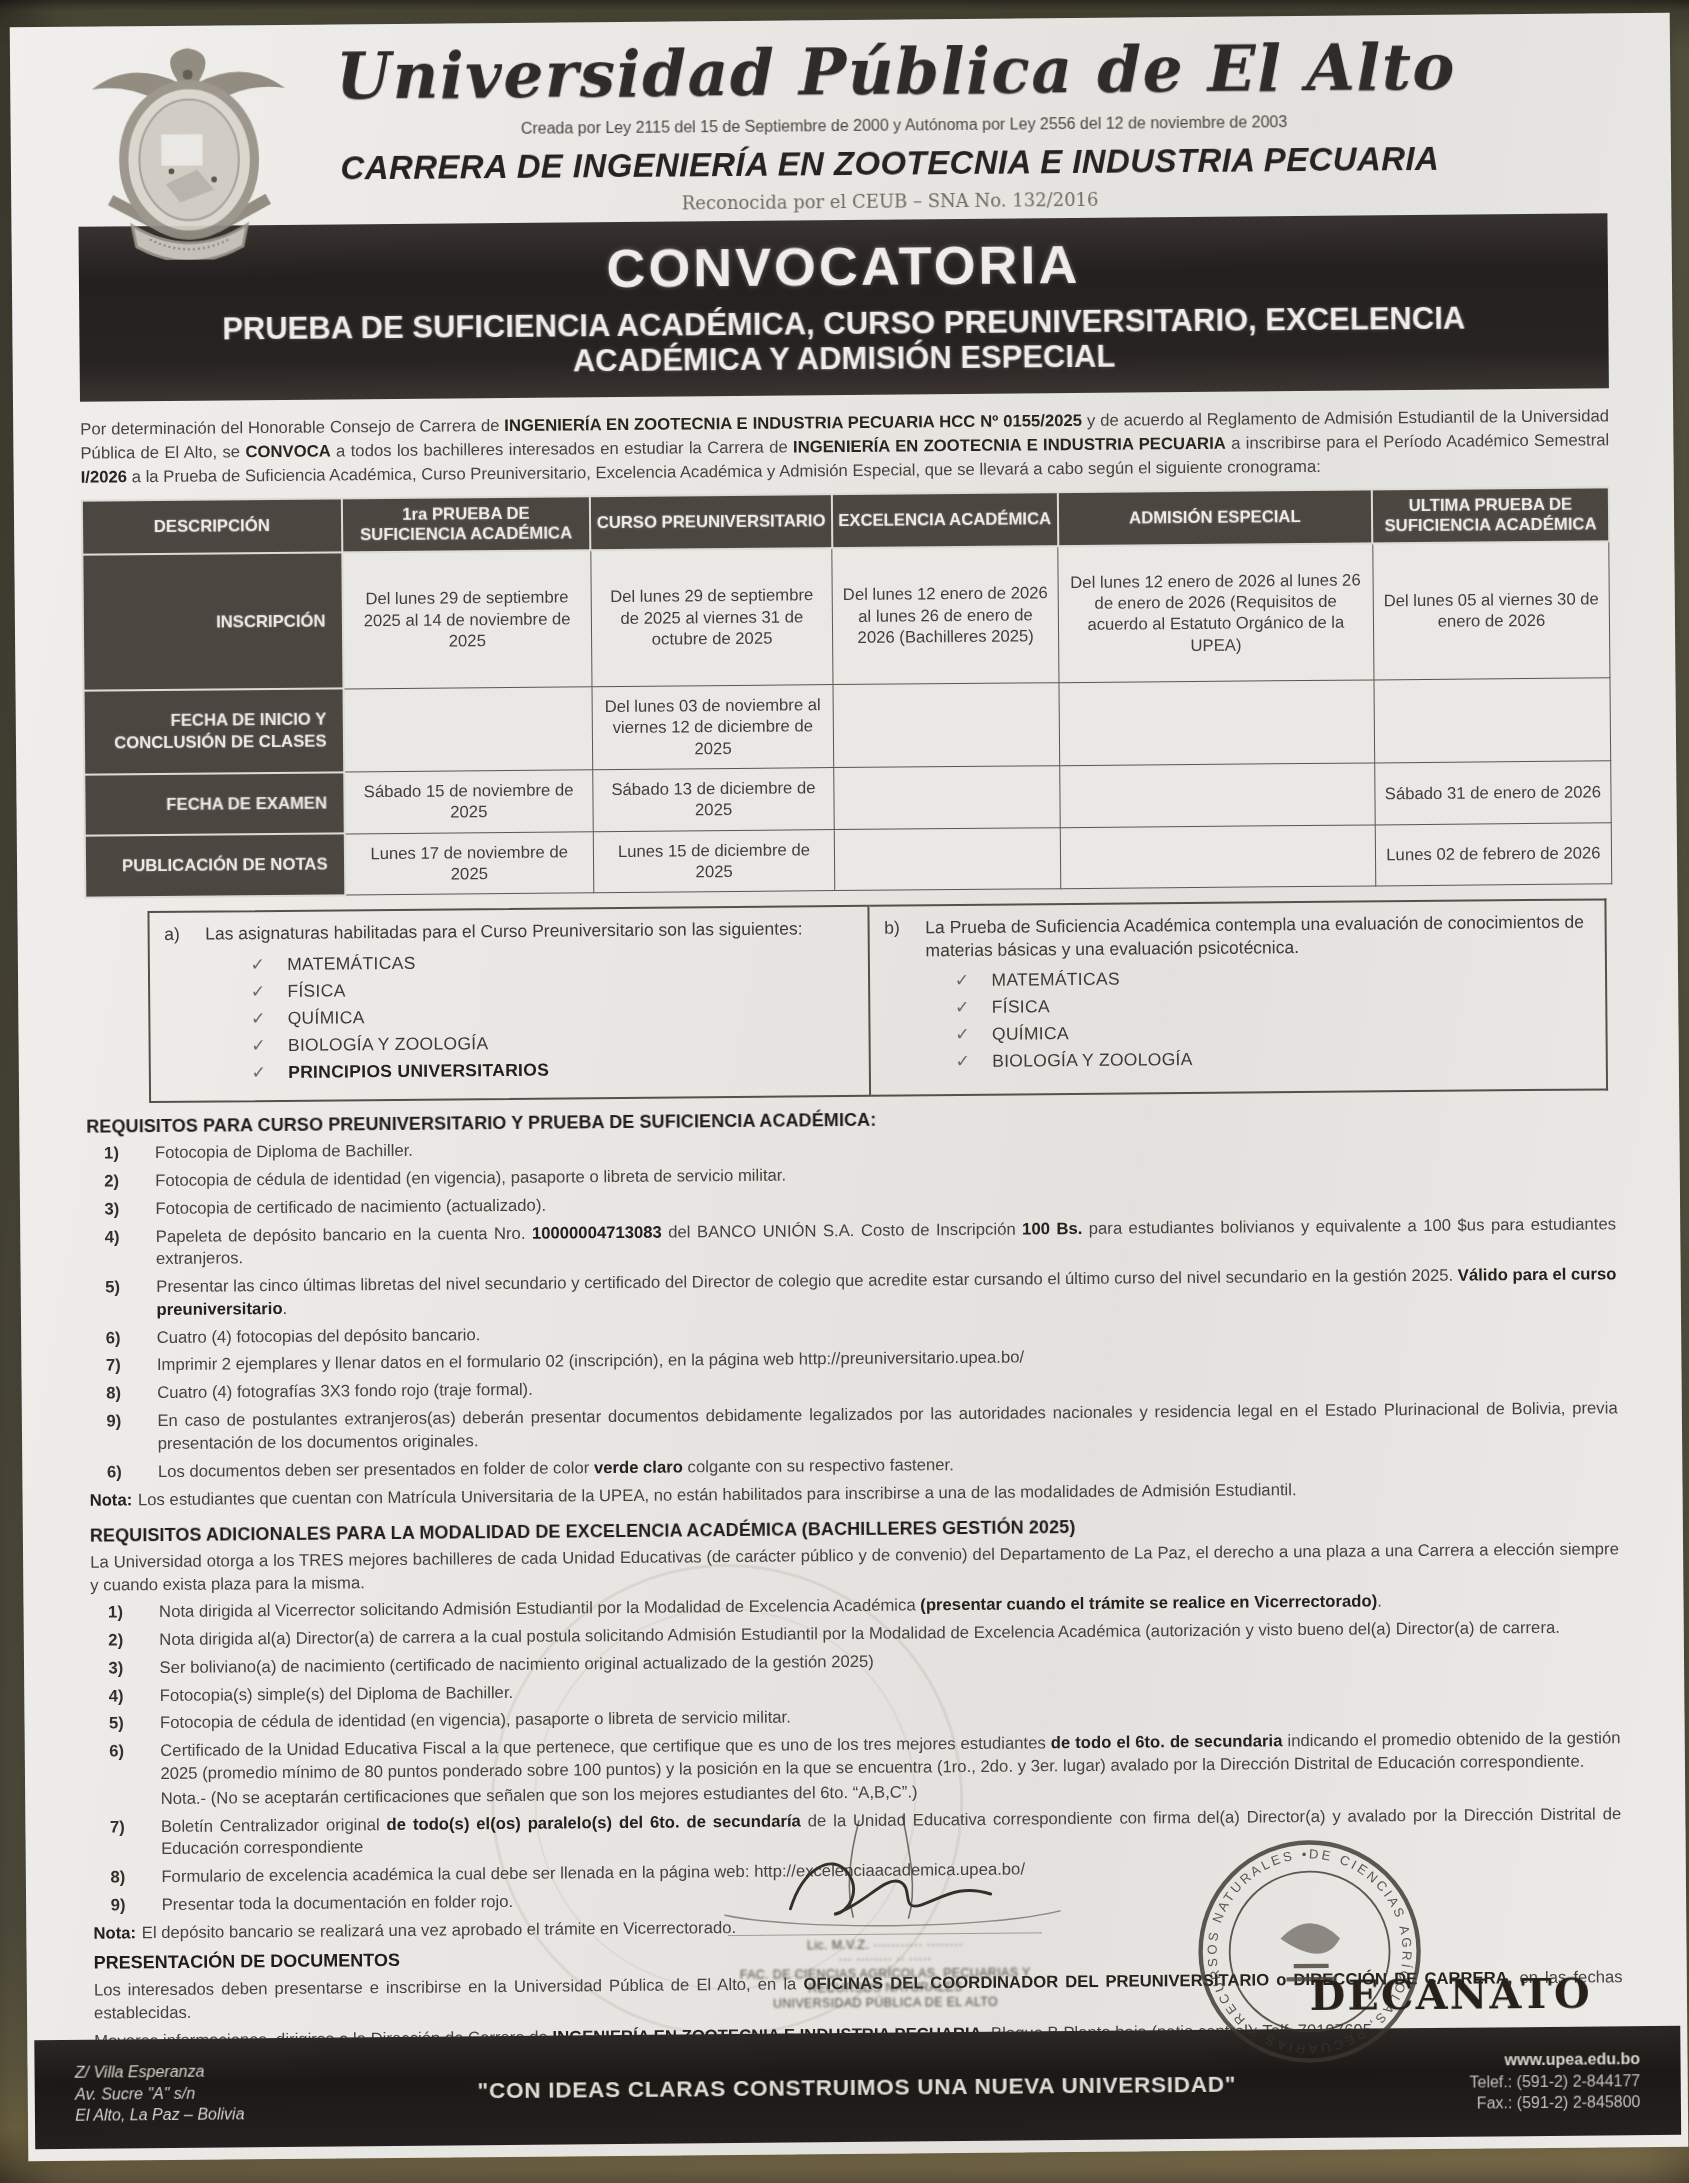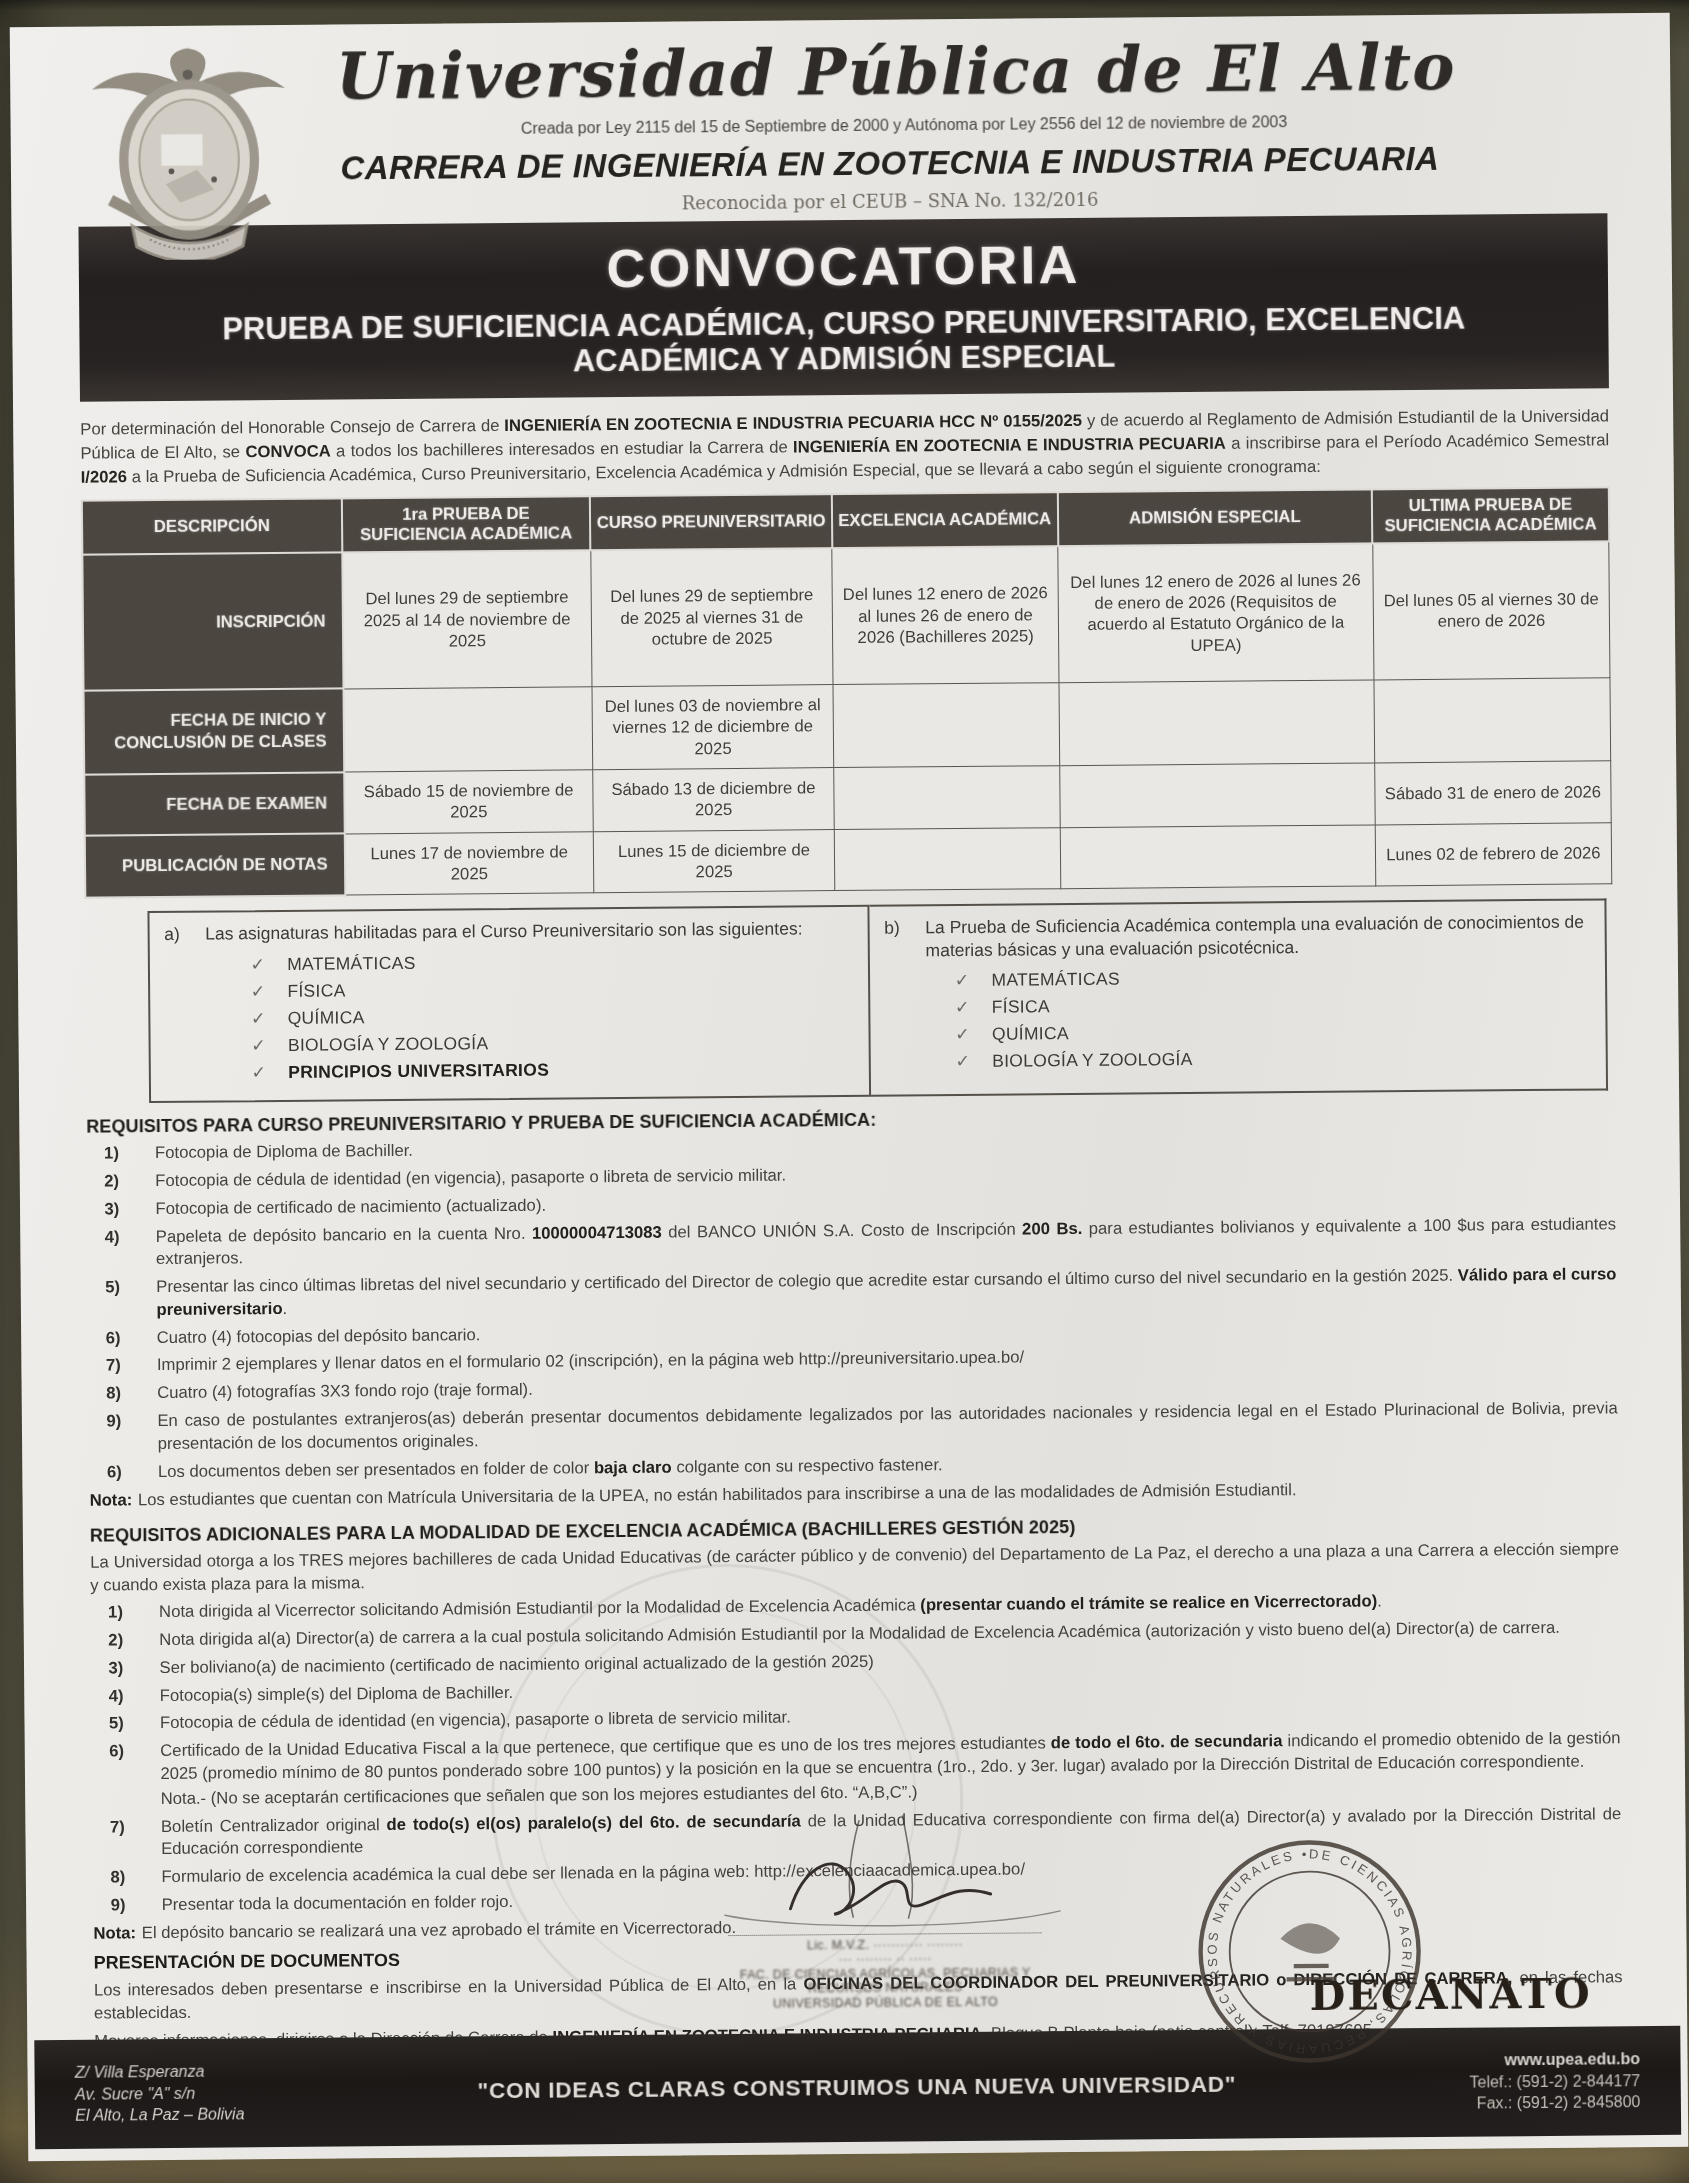--- a/index.html
+++ b/index.html
@@ -247,21 +247,21 @@
         <div class="item">
             <span class="num">2)</span>
             <span class="txt">Fotocopia de cédula de identidad (en vigencia), pasaporte o libreta de servicio militar.</span>
           </div>
         <div class="item">
             <span class="num">3)</span>
             <span class="txt">Fotocopia de certificado de nacimiento (actualizado).</span>
           </div>
         <div class="item">
             <span class="num">4)</span>
-            <span class="txt"><span>Papeleta de depósito bancario en la cuenta Nro. </span><b>10000004713083</b><span> del BANCO UNIÓN S.A. Costo de Inscripción </span><b>200 Bs.</b><span> para estudiantes bolivianos y equivalente a 100 $us para estudiantes extranjeros.</span></span>
+            <span class="txt"><span>Papeleta de depósito bancario en la cuenta Nro. </span><b>10000004713083</b><span> del BANCO UNIÓN S.A. Costo de Inscripción </span><b>100 Bs.</b><span> para estudiantes bolivianos y equivalente a 100 $us para estudiantes extranjeros.</span></span>
           </div>
         <div class="item">
             <span class="num">5)</span>
             <span class="txt"><span>Presentar las cinco últimas libretas del nivel secundario y certificado del Director de colegio que acredite estar cursando el último curso del nivel secundario en la gestión 2025. </span><b>Válido para el curso preuniversitario</b><span>.</span></span>
           </div>
         <div class="item">
             <span class="num">6)</span>
             <span class="txt">Cuatro (4) fotocopias del depósito bancario.</span>
           </div>
         <div class="item">
@@ -271,21 +271,21 @@
         <div class="item">
             <span class="num">8)</span>
             <span class="txt">Cuatro (4) fotografías 3X3 fondo rojo (traje formal).</span>
           </div>
         <div class="item">
             <span class="num">9)</span>
             <span class="txt">En caso de postulantes extranjeros(as) deberán presentar documentos debidamente legalizados por las autoridades nacionales y residencia legal en el Estado Plurinacional de Bolivia, previa presentación de los documentos originales.</span>
           </div>
         <div class="item">
             <span class="num">6)</span>
-            <span class="txt"><span>Los documentos deben ser presentados en folder de color </span><b>baja claro</b><span> colgante con su respectivo fastener.</span></span>
+            <span class="txt"><span>Los documentos deben ser presentados en folder de color </span><b>verde claro</b><span> colgante con su respectivo fastener.</span></span>
           </div>
         <div class="nota"><b>Nota:</b><span>Los estudiantes que cuentan con Matrícula Universitaria de la UPEA, no están habilitados para inscribirse a una de las modalidades de Admisión Estudiantil.</span></div>
       </div>
 
       <div class="sec">
         <div class="sec-title">REQUISITOS ADICIONALES PARA LA MODALIDAD DE EXCELENCIA ACADÉMICA (BACHILLERES GESTIÓN 2025)</div>
         <div class="sec-intro">La Universidad otorga a los TRES mejores bachilleres de cada Unidad Educativas (de carácter público y de convenio) del Departamento de La Paz, el derecho a una plaza a una Carrera a elección siempre y cuando exista plaza para la misma.</div>
         <div class="item">
             <span class="num">1)</span>
             <span class="txt"><span>Nota dirigida al Vicerrector solicitando Admisión Estudiantil por la Modalidad de Excelencia Académica </span><b>(presentar cuando el trámite se realice en Vicerrectorado)</b><span>.</span></span>

